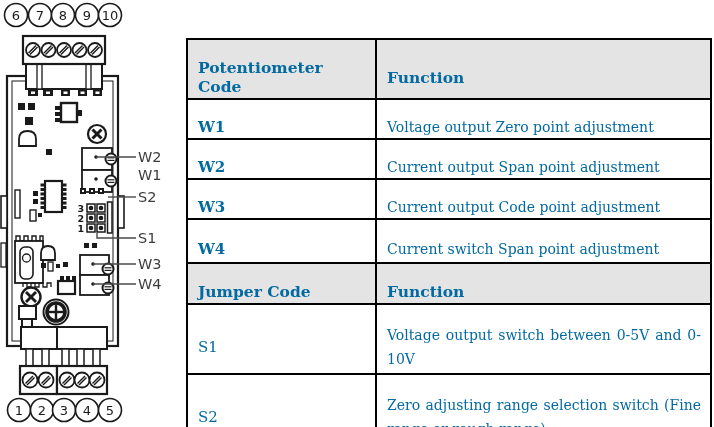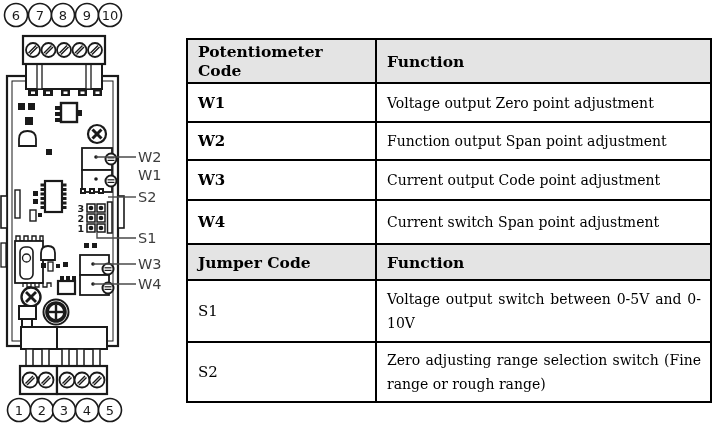--- a/index.html
+++ b/index.html
@@ -40,23 +40,23 @@
     top: 38px;
     width: 524px;
     border-collapse: collapse;
     table-layout: fixed;
     font-family: "DejaVu Serif", serif;
   }
   .spec-table col.c-code { width: 189px; }
   .spec-table col.c-func { width: 335px; }
   .spec-table td {
     border: 2px solid #000000;
-    color: #000000;
+    color: #0369a1;
     font-size: 15px;
-    padding: 2px 9px 2px 10px;
+    padding: 18px 9px 2px 10px;
     vertical-align: middle;
     overflow: hidden;
   }
   .spec-table tr.header-row td {
     background: #e4e4e4;
     font-weight: bold;
     font-size: 15.5px;
   }
   .spec-table td.code-bold { font-weight: bold; }
   .spec-table td.func { font-size: 14px; }
@@ -367,21 +367,21 @@
       <tr class="header-row r-h1">
         <td>Potentiometer Code</td>
         <td>Function</td>
       </tr>
       <tr class="r-w1">
         <td class="code-bold">W1</td>
         <td class="func">Voltage output Zero point adjustment</td>
       </tr>
       <tr class="r-w2">
         <td class="code-bold">W2</td>
-        <td class="func">Function output Span point adjustment</td>
+        <td class="func">Current output Span point adjustment</td>
       </tr>
       <tr class="r-w3">
         <td class="code-bold">W3</td>
         <td class="func">Current output Code point adjustment</td>
       </tr>
       <tr class="r-w4">
         <td class="code-bold">W4</td>
         <td class="func">Current switch Span point adjustment</td>
       </tr>
       <tr class="header-row r-h2">

